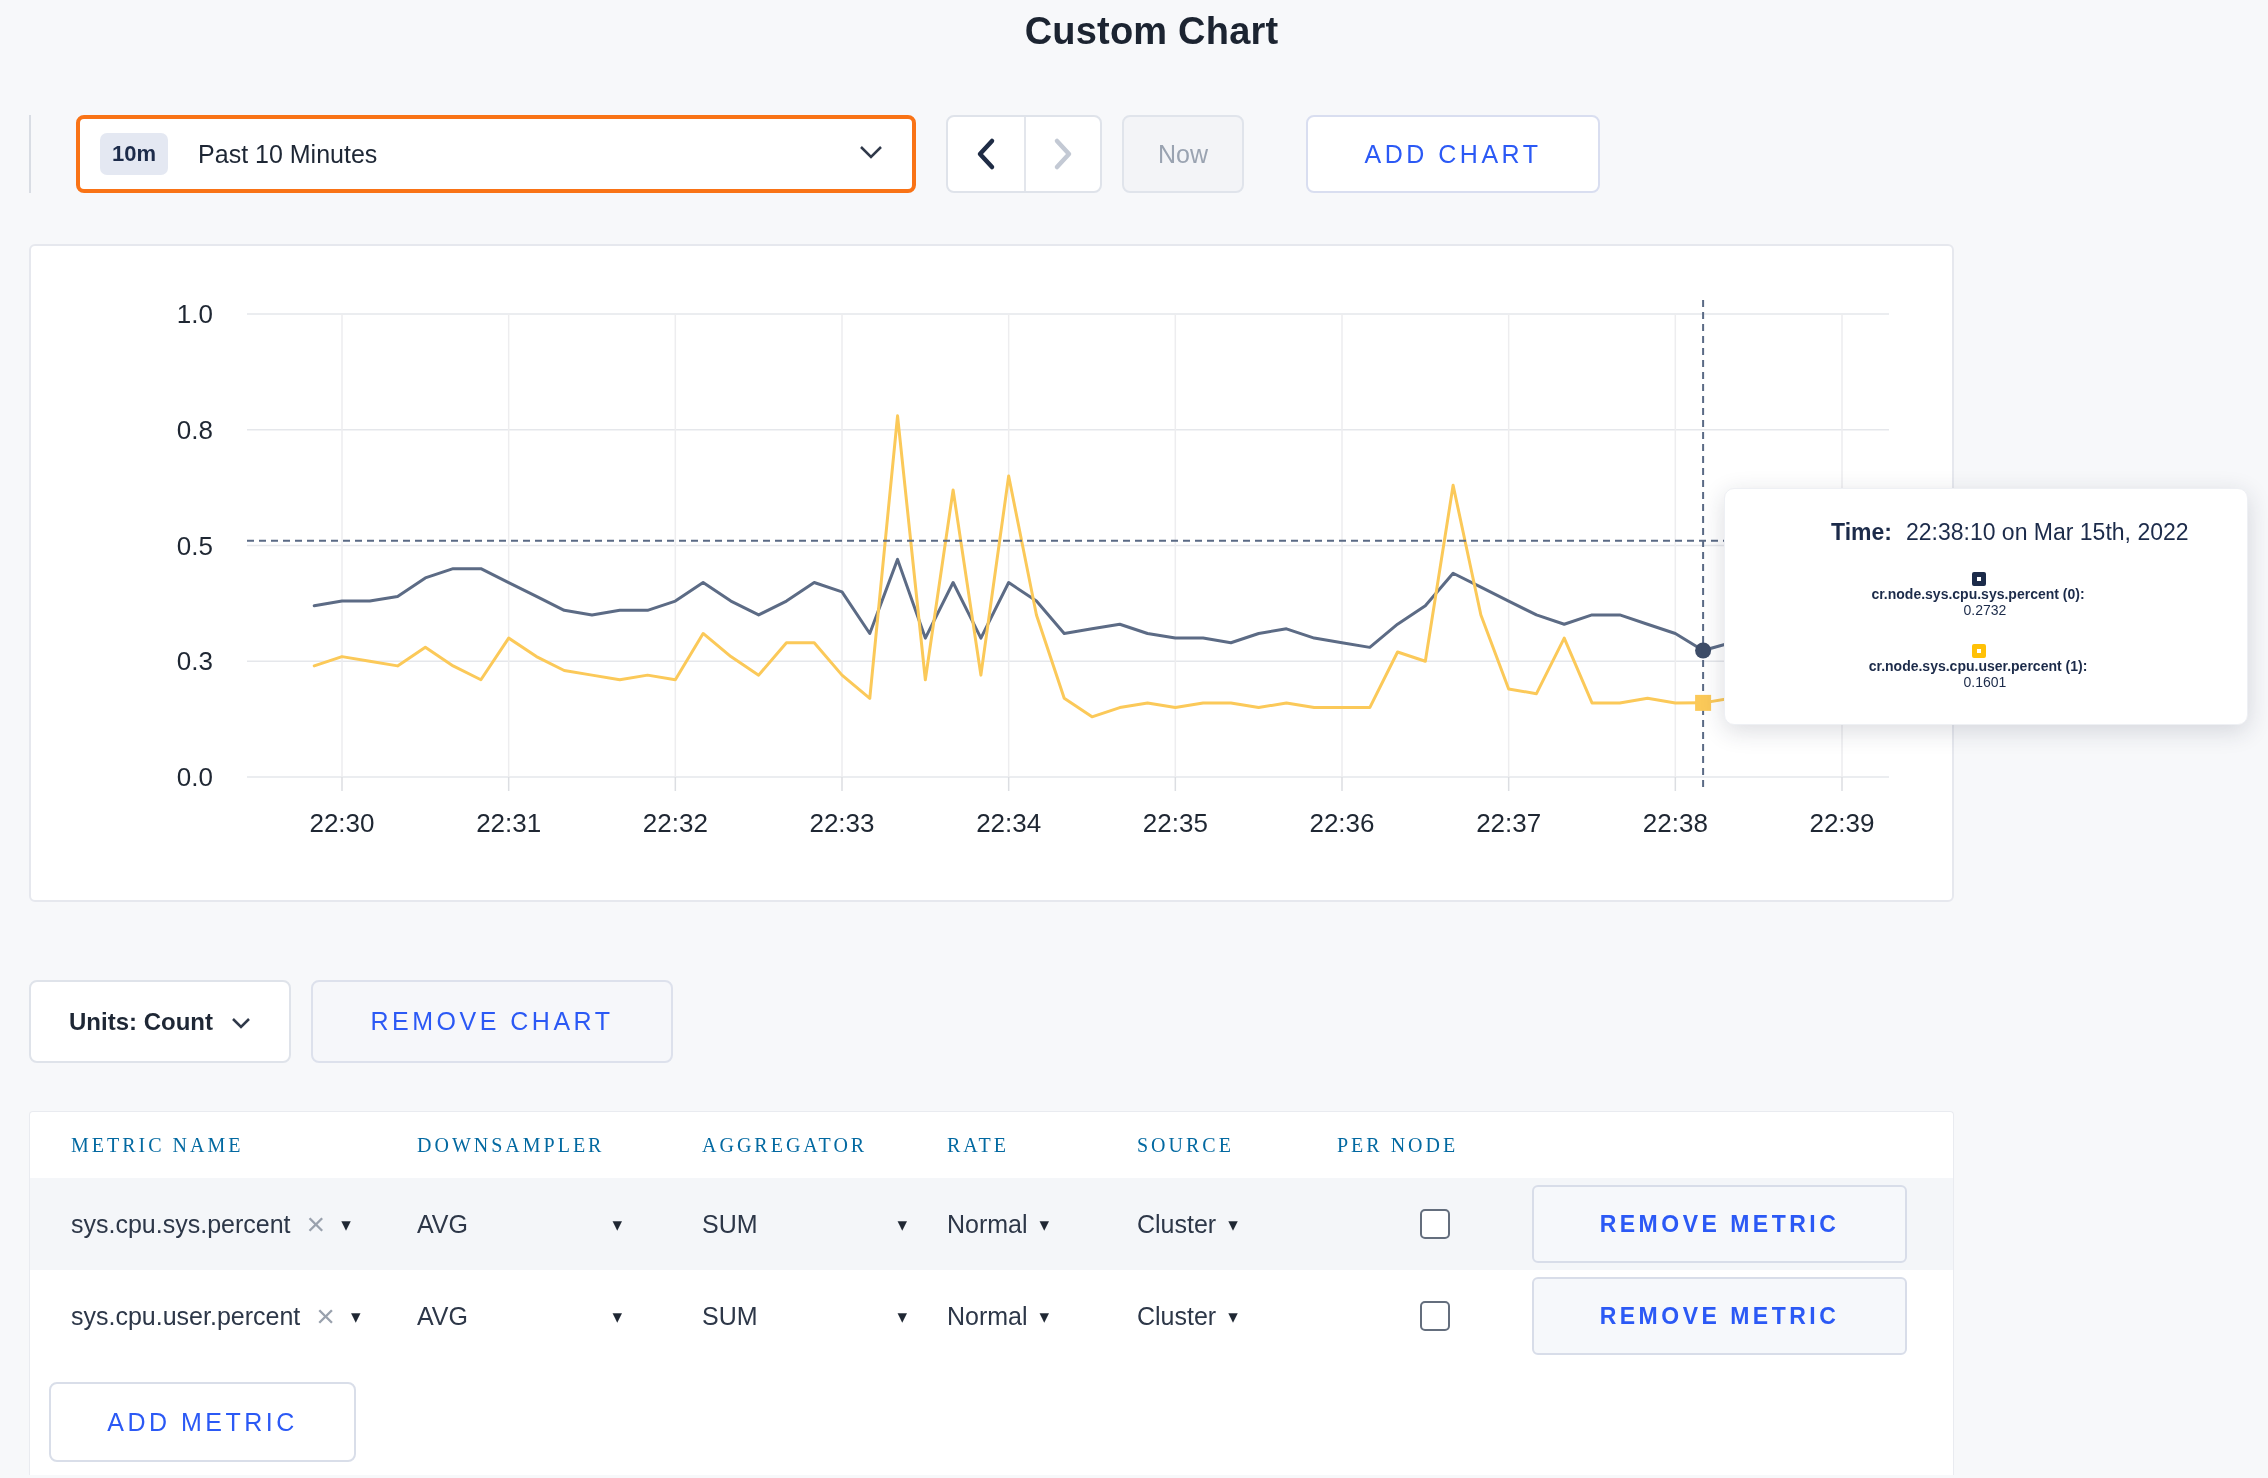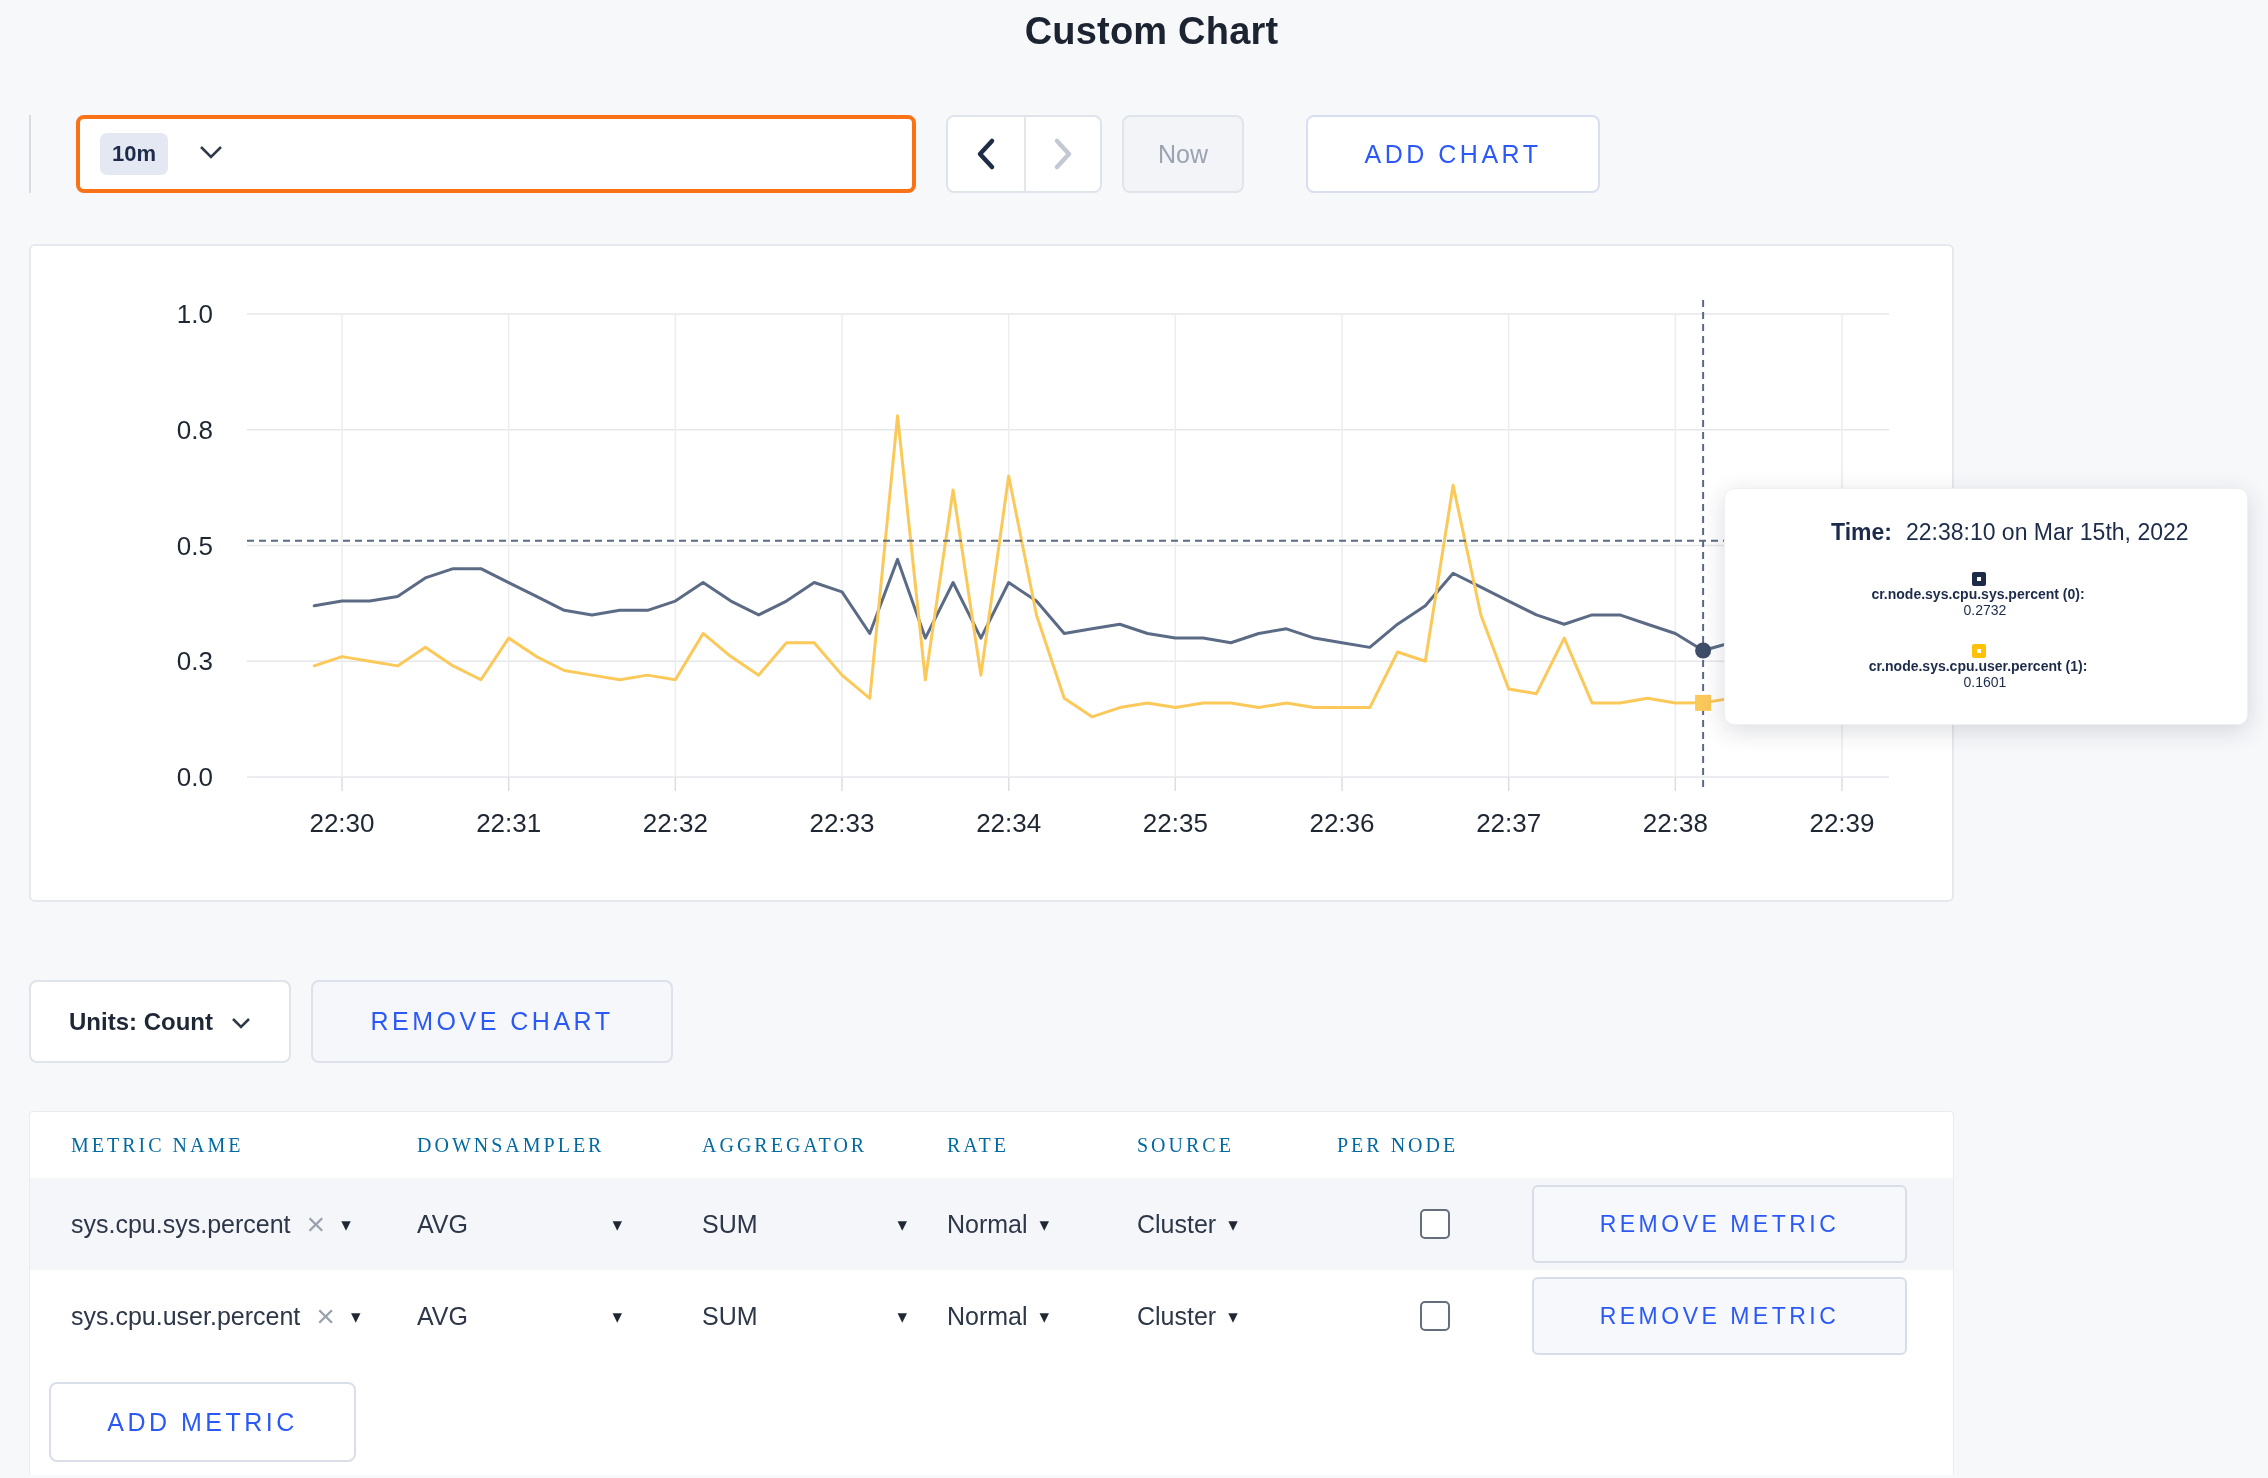--- a/index.html
+++ b/index.html
@@ -120,41 +120,42 @@
   .dd-tight { display: flex; align-items: center; gap: 12px; cursor: pointer; }
   .pernode-cell { display: flex; justify-content: center; }
   .checkbox {
     width: 30px; height: 30px; background: #fff;
     border: 2px solid #646e7d; border-radius: 5px; cursor: pointer;
   }
   .remove-metric-button {
     width: 375px; height: 78px;
     background: #f6f8fb; border: 2px solid #d8dde9; border-radius: 6px;
     display: flex; align-items: center; justify-content: center;
-    font-size: 23px; font-weight: 400; letter-spacing: 3.5px;
+    font-size: 23px; font-weight: 700; letter-spacing: 3.5px;
     color: var(--accent); cursor: pointer;
   }
   .add-metric-button {
     margin: 20px 0 0 19px; width: 307px; height: 80px;
     background: #fff; border: 2px solid #d9dee9; border-radius: 8px;
     display: inline-flex; align-items: center; justify-content: center;
     font-size: 25px; font-weight: 500; letter-spacing: 3.5px;
     color: var(--accent); cursor: pointer;
   }
 </style>
 </head>
 <body>
 
 <h1 class="page-title">Custom Chart</h1>
 
 <div class="controls-row">
   <div class="left-divider"></div>
 
   <div class="range-dropdown">
     <span class="range-badge">10m</span>
+    <span class="range-label">Past 10 Minutes</span>
     <span>
       <svg width="26" height="18" viewBox="0 0 26 18">
           <path d="M3 4 L13 14 L23 4" fill="none" stroke="#30394a" stroke-width="2.5"></path>
         </svg>
     </span>
   </div>
 
   <div class="nav-group">
     <div class="nav-btn">
       <svg width="26" height="34" viewBox="0 0 26 34">

